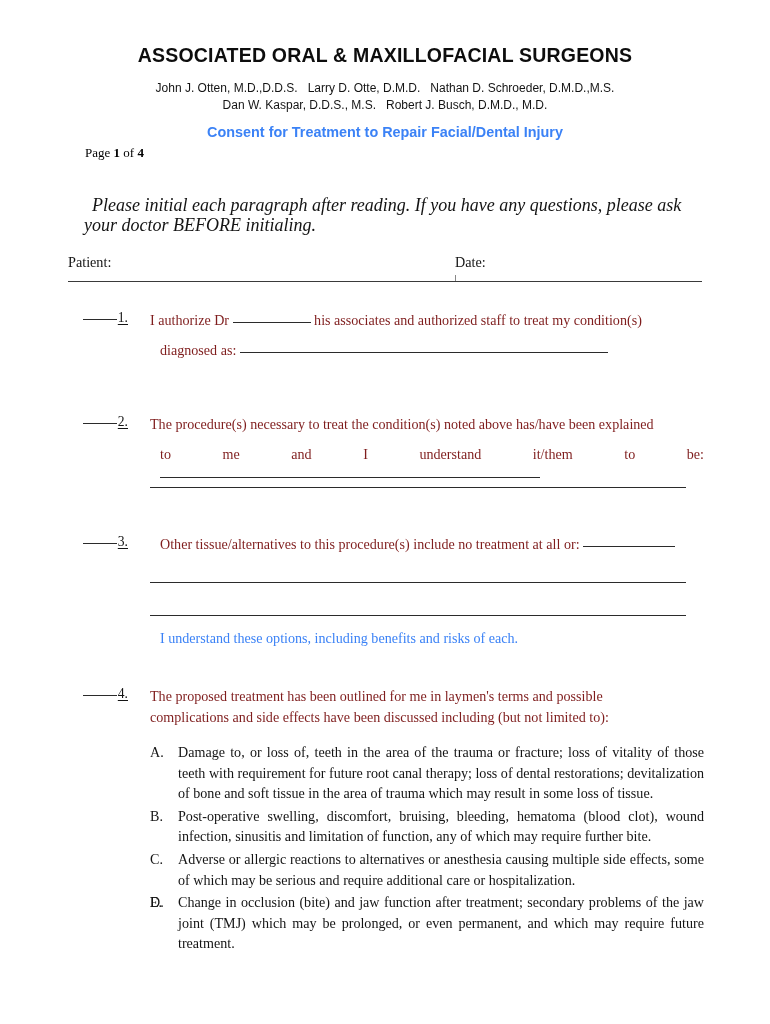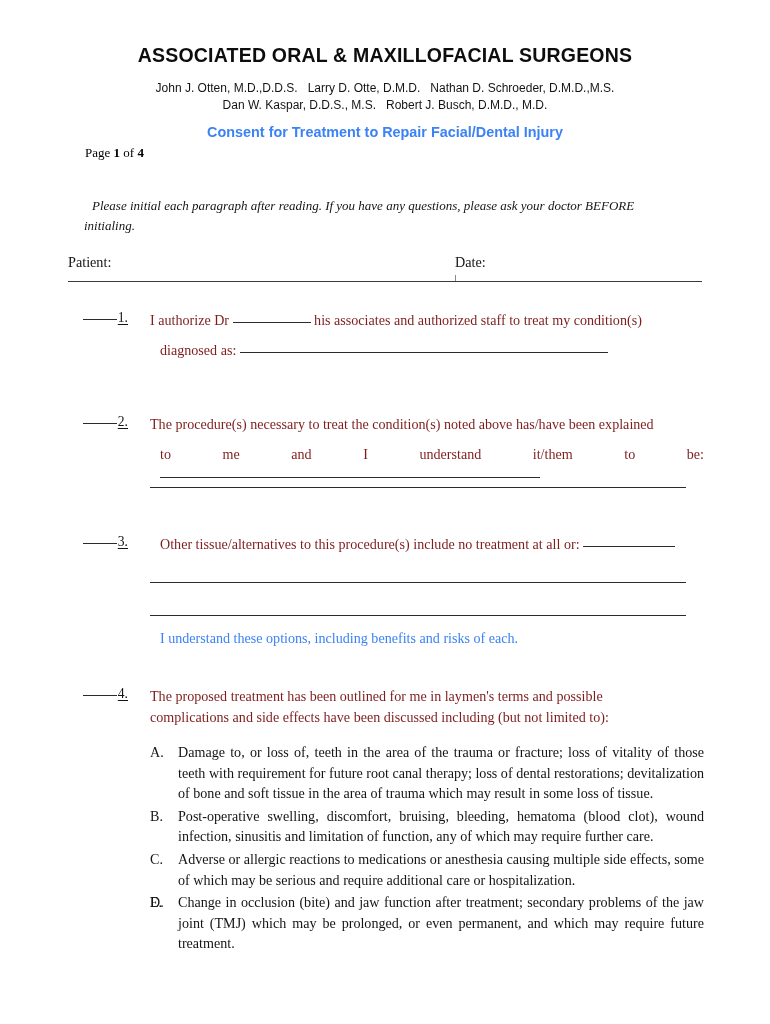--- a/index.html
+++ b/index.html
@@ -65,21 +65,21 @@
   }
   .page-no b { font-weight: bold; }
 
   
   .instruction {
     position: absolute;
     left: 84px;
     width: 600px;
     top: 196px;
     font-style: italic;
-    font-size: 13px;
+    font-size: 18px;
     line-height: 19.5px;
     color: #141414;
   }
   .instruction .first-ind { display: inline-block; width: 8px; }
 
   
   .pd-row {
     position: absolute;
     left: 68px;
     width: 634px;
@@ -265,25 +265,25 @@
     </div>
   </div>
 
   <div class="sublist" style="top:742px;">
     <div class="subitem">
       <span class="letter">A.</span>
       <span>Damage  to, or loss of,  teeth  in the  area  of the  trauma  or fracture;  loss of vitality of those teeth  with requirement  for future  root canal  therapy;  loss of dental restorations; devitalization  of bone and soft tissue  in the  area of trauma which  may result in some loss of tissue.</span>
     </div>
     <div class="subitem">
       <span class="letter">B.</span>
-      <span>Post-operative  swelling,  discomfort,  bruising,  bleeding,  hematoma  (blood clot), wound infection, sinusitis and limitation of function, any of which may require further care.</span>
+      <span>Post-operative  swelling,  discomfort,  bruising,  bleeding,  hematoma  (blood clot), wound infection, sinusitis and limitation of function, any of which may require further bite.</span>
     </div>
     <div class="subitem">
       <span class="letter">C.</span>
-      <span>Adverse  or allergic  reactions  to medications  or anesthesia  causing multiple side effects, some of which may be serious and require  additional  care or hospitalization.</span>
+      <span>Adverse  or allergic  reactions  to alternatives  or anesthesia  causing multiple side effects, some of which may be serious and require  additional  care or hospitalization.</span>
     </div>
     <div class="subitem">
       <span class="letter">D.</span>
     </div>
     <div class="subitem">
       <span class="letter">E.</span>
       <span>Change in occlusion  (bite) and jaw function  after treatment;  secondary  problems  of the jaw joint (TMJ) which  may  be  prolonged,  or even  permanent,  and which  may  require future treatment.</span>
     </div>
   </div>
 

